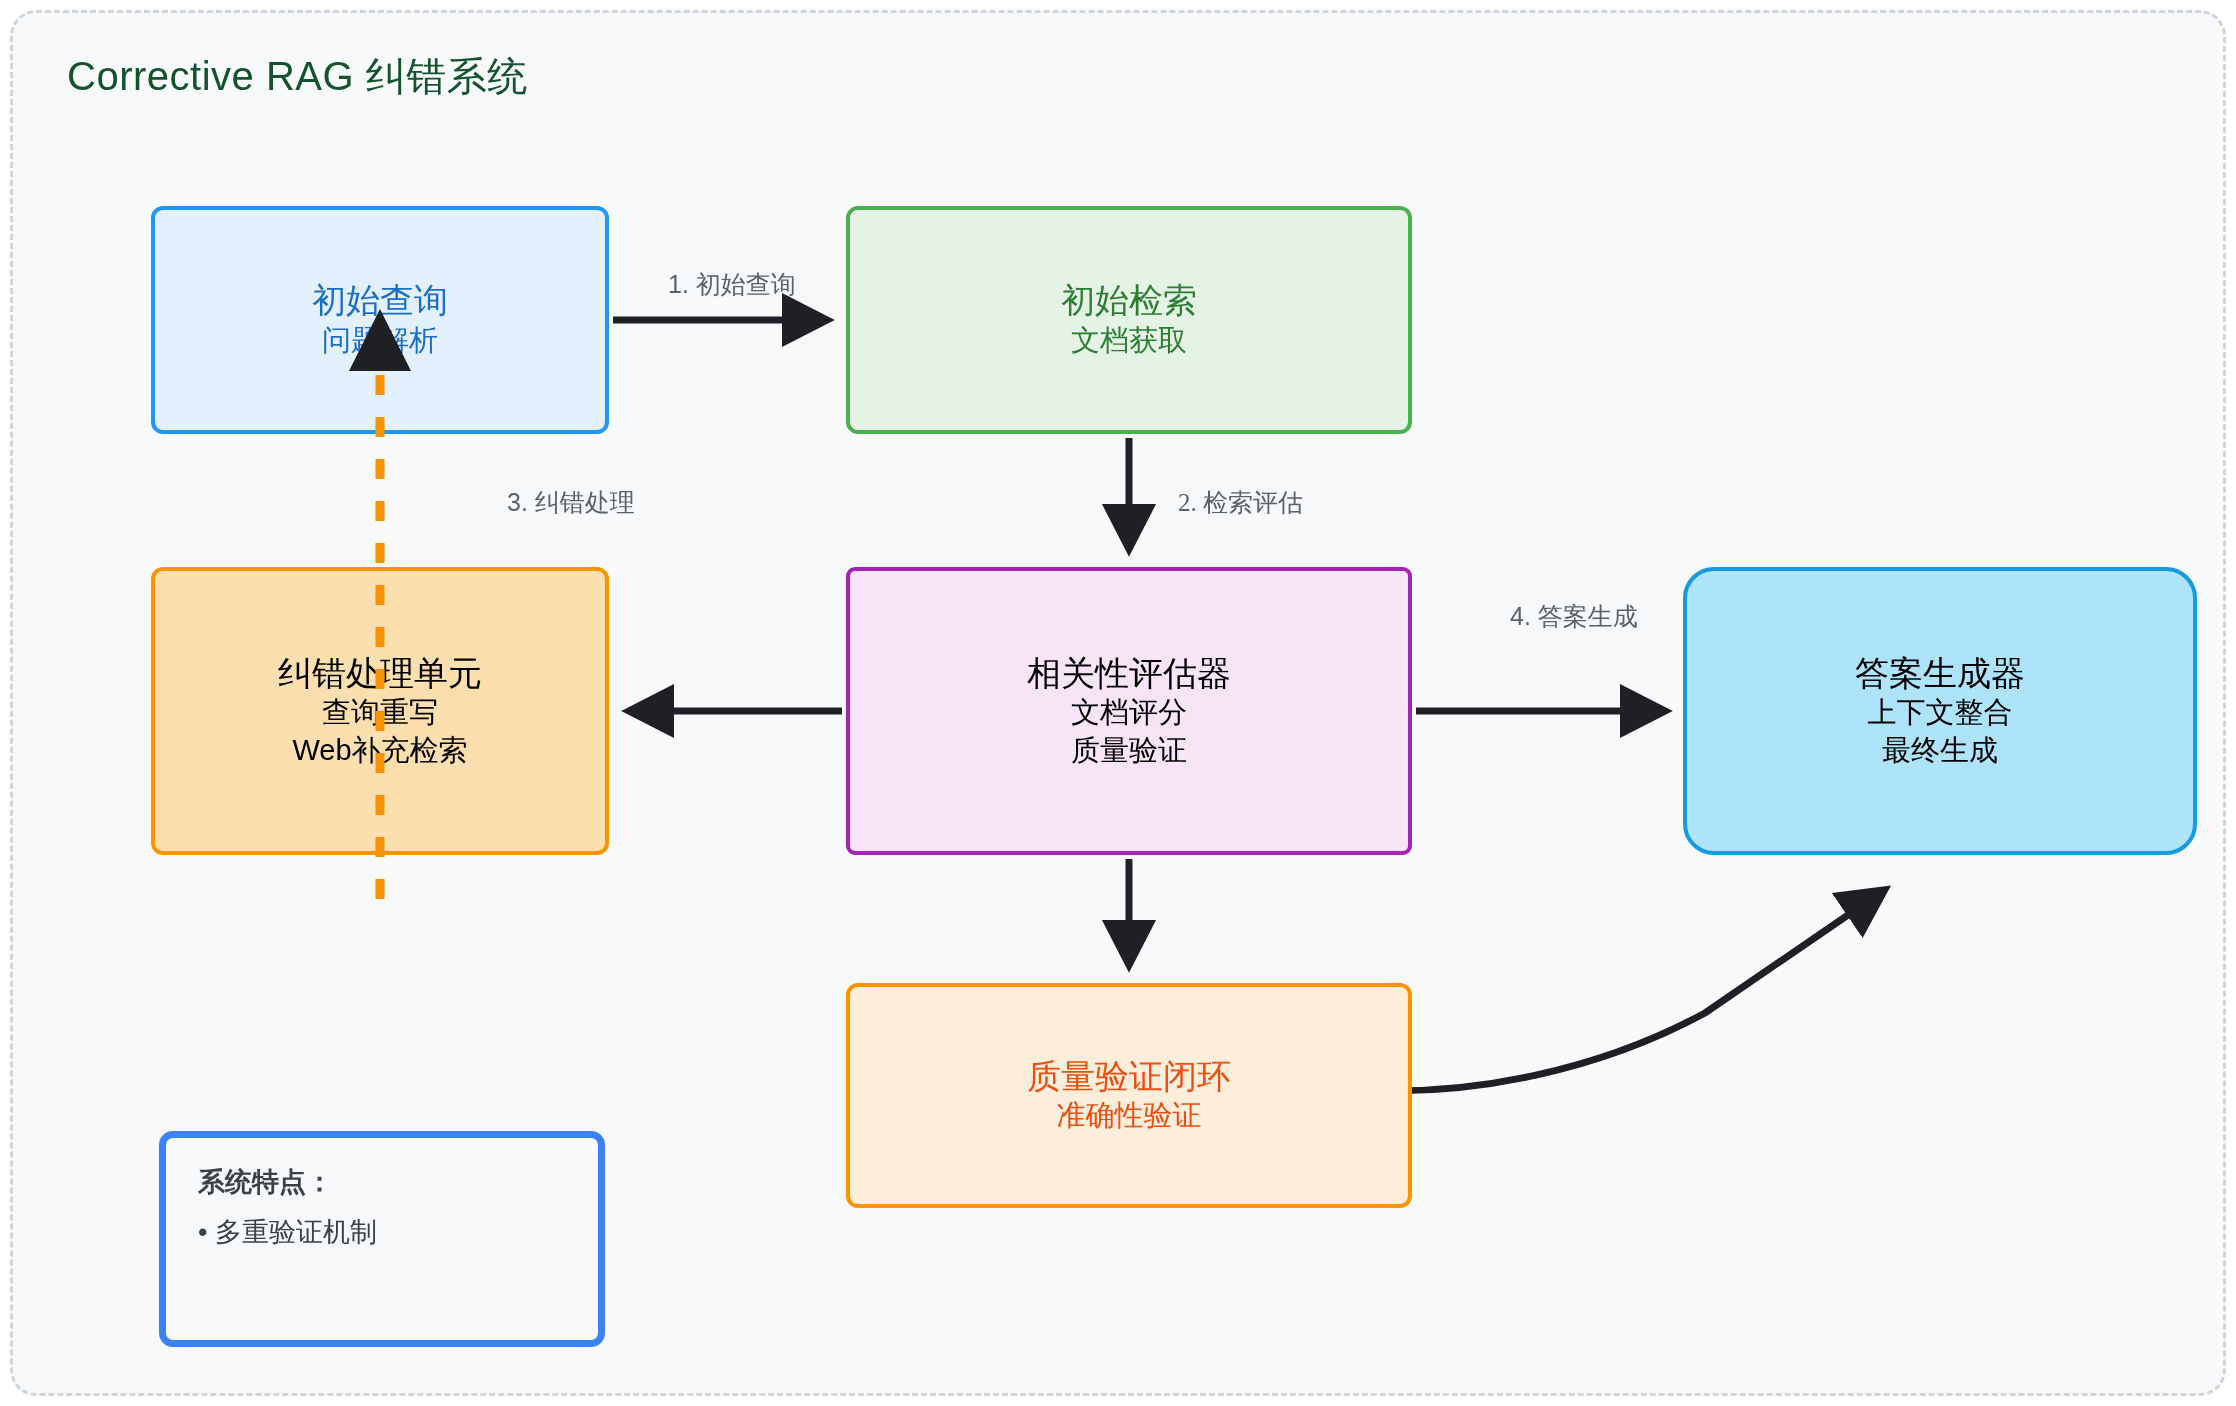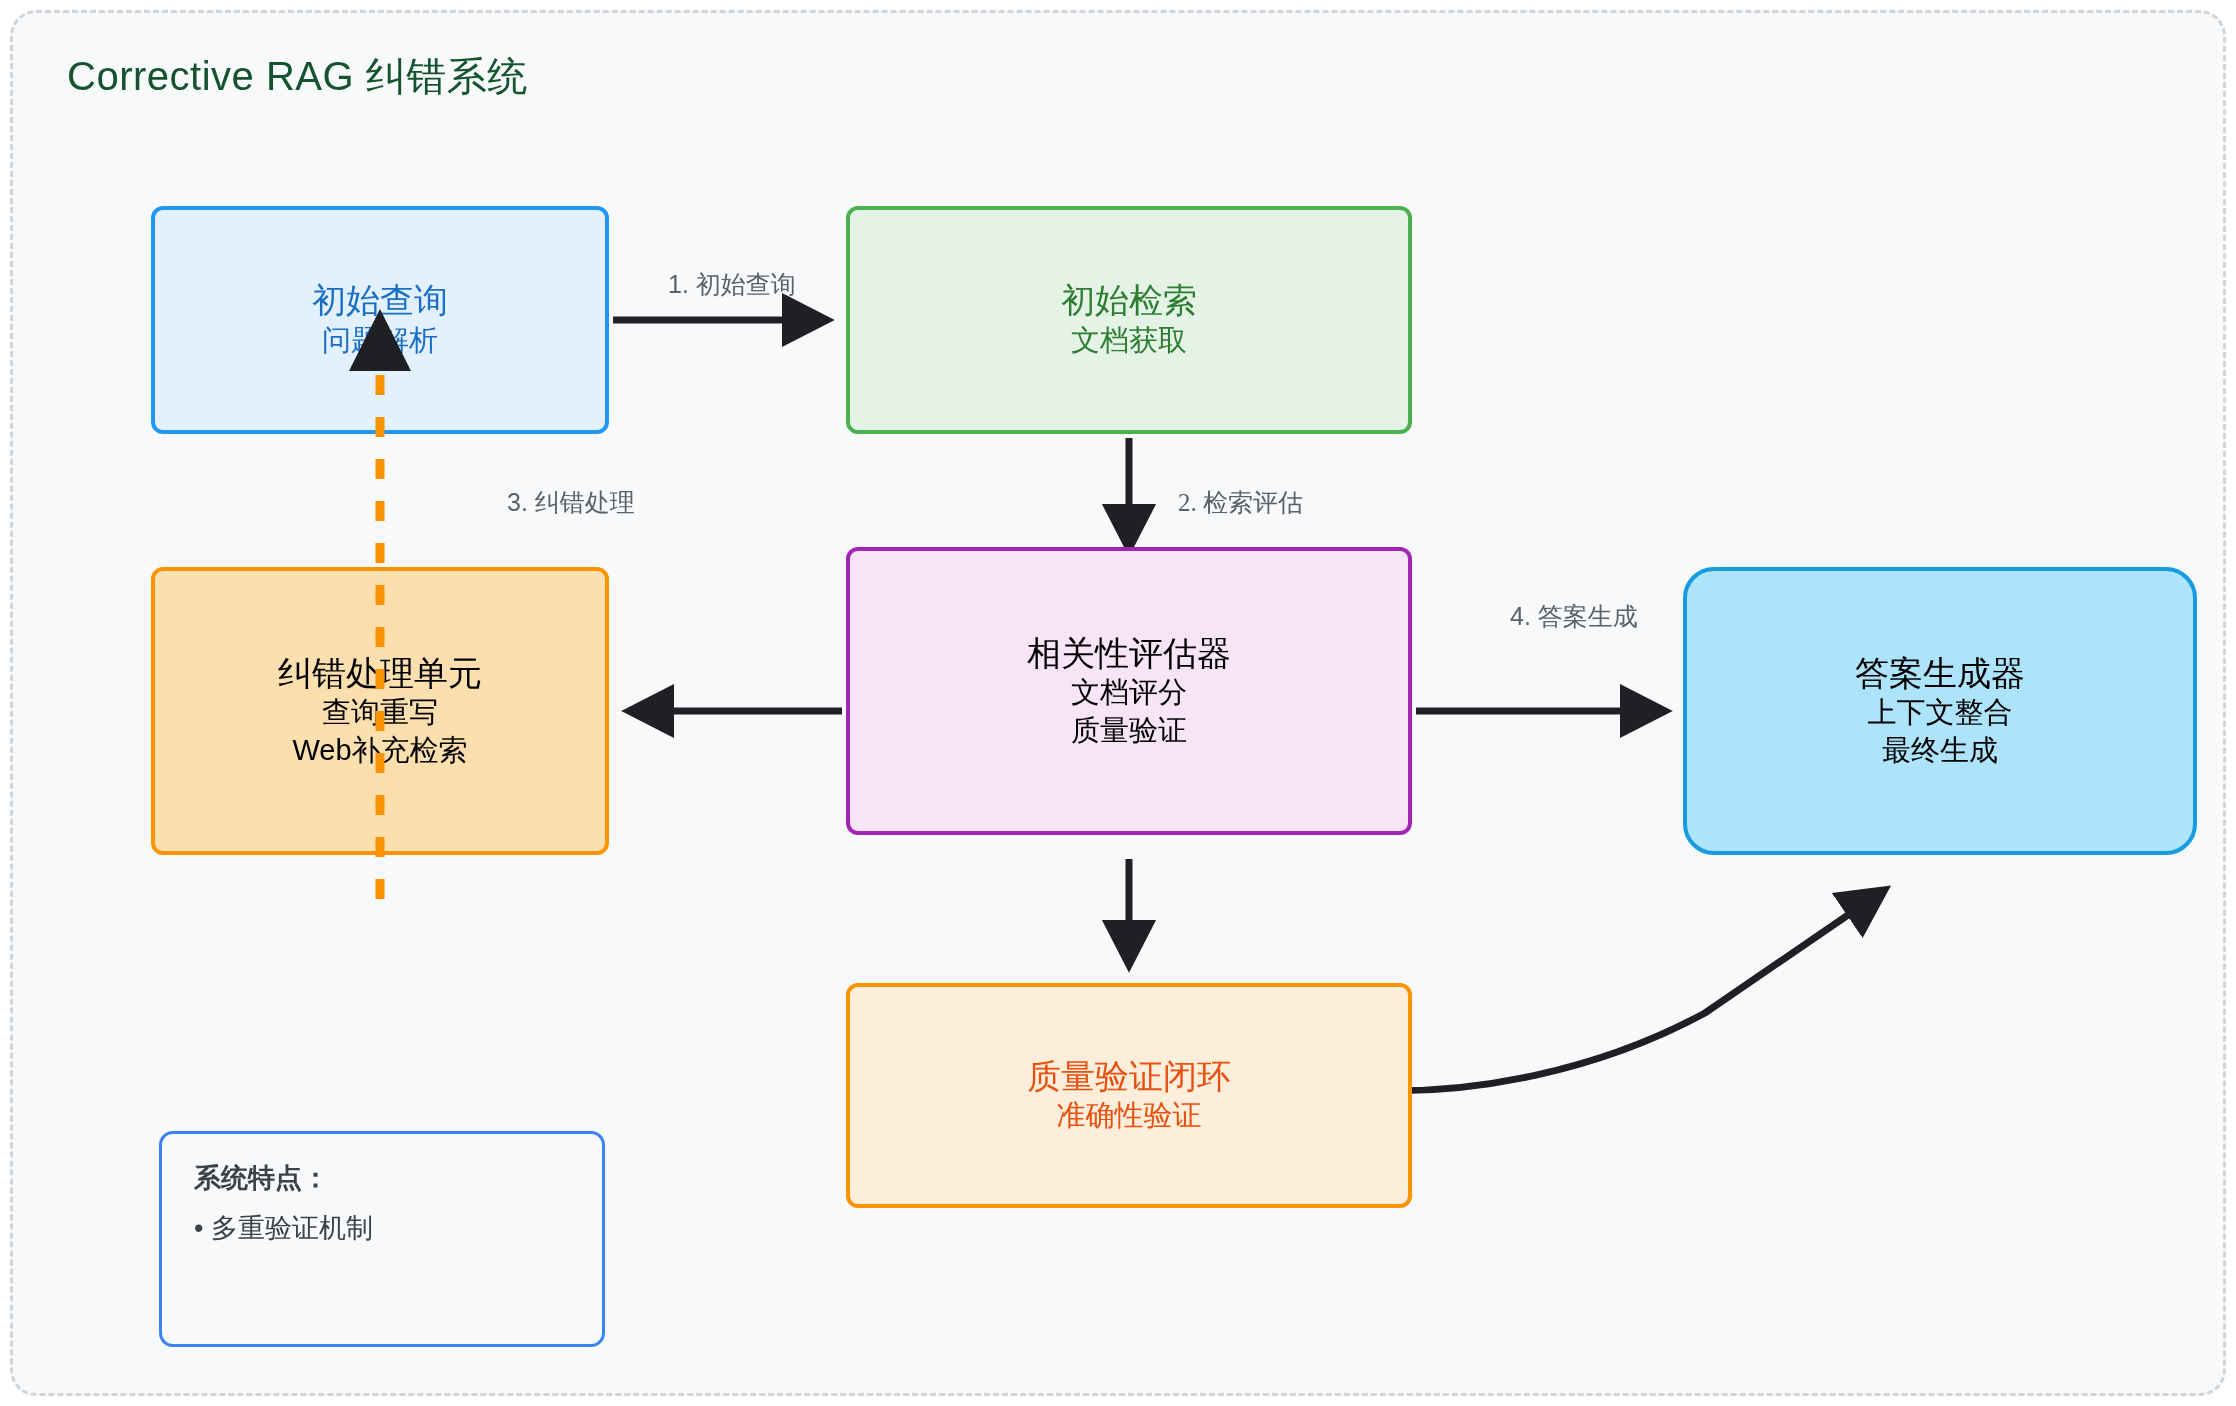--- a/index.html
+++ b/index.html
@@ -67,22 +67,22 @@
 
   #node-correction-unit {
     left: 138px; top: 554px; width: 458px; height: 288px;
     background: #fcdfae; border-color: #f79400;
   }
   #node-correction-unit .line1,
   #node-correction-unit .line2,
   #node-correction-unit .line3 { color: #000000; }
 
   #node-relevance-evaluator {
-    left: 833px; top: 534px; width: 566px; height: 288px;
-    background: #f7e4f7; border-color: #a324b5;
+    left: 833px; top: 554px; width: 566px; height: 288px;
+    background: #f7e4f7; border-color: #a324b5; border-radius: 9px;
   }
   #node-relevance-evaluator .line1,
   #node-relevance-evaluator .line2,
   #node-relevance-evaluator .line3 { color: #000000; }
 
   #node-answer-generator {
     left: 1670px; top: 554px; width: 514px; height: 288px;
     background: #ade3fb; border-color: #169bdf; border-radius: 31px;
   }
   #node-answer-generator .line1,
@@ -94,21 +94,21 @@
     background: #fdeedb; border-color: #f79400;
   }
   #node-quality-loop .line1,
   #node-quality-loop .line2 { color: #e8500f; }
 
   
   #legend {
     position: absolute;
     left: 146px; top: 1118px; width: 446px; height: 216px;
     background: #f7f9fb;
-    border: 3px solid #3b82f6;
+    border: 7px solid #3b82f6;
     border-radius: 14px;
     padding: 26px 0 0 32px;
     z-index: 4;
   }
   #legend .legend-title {
     font-size: 27px;
     font-weight: bold;
     color: #3b4148;
     margin-bottom: 14px;
   }

